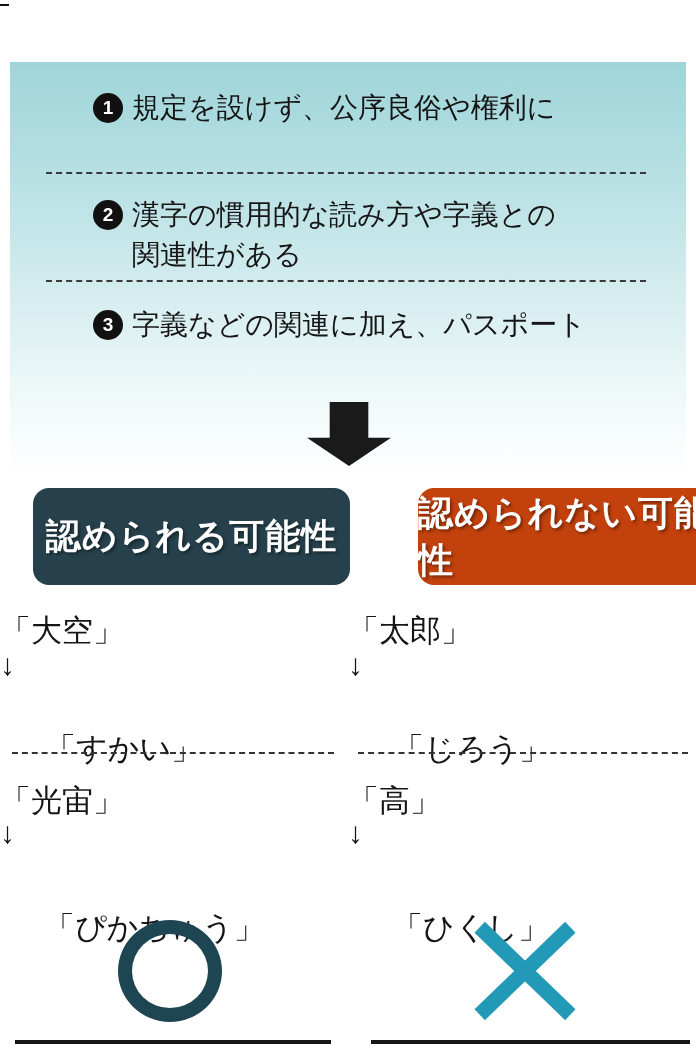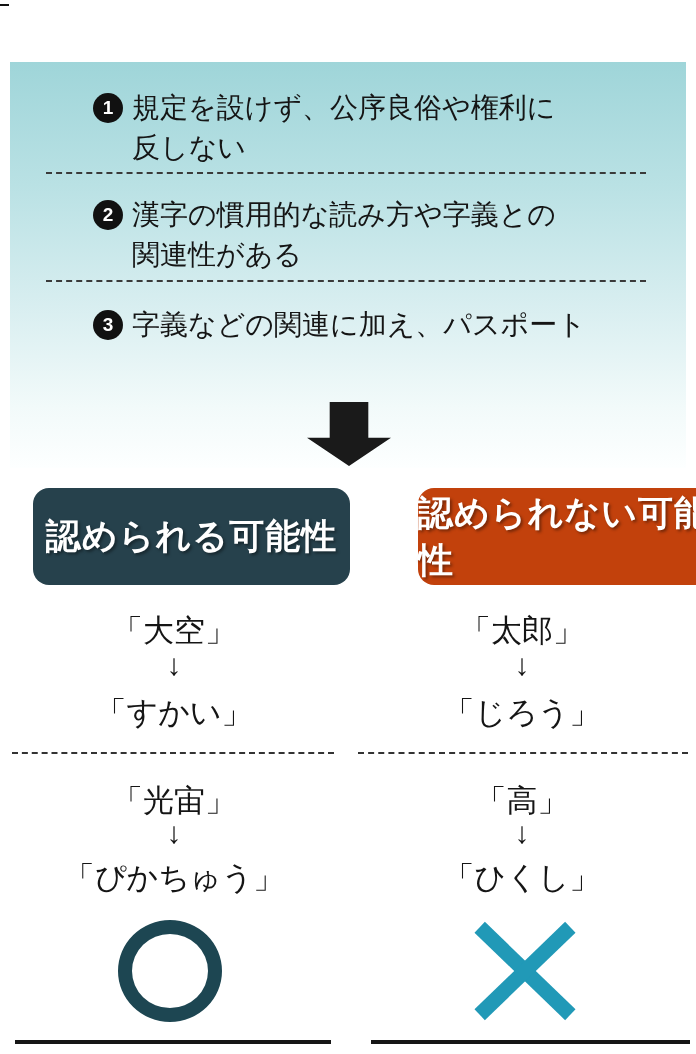--- a/index.html
+++ b/index.html
@@ -34,29 +34,29 @@
     clip-path:polygon(27% 0,73% 0,73% 56%,100% 56%,50% 100%,0 56%,27% 56%);
   }
   .hdr{
     position:absolute;top:488px;width:317px;height:97px;border-radius:16px;
     color:#fff;font-size:35px;font-weight:bold;letter-spacing:1px;
     display:flex;align-items:center;justify-content:center;
     text-shadow:2px 2px 3px rgba(0,0,0,0.40);
   }
   .hdr-left{left:13px;background:#26414c;margin-left:20px;}
   .hdr-right{left:370px;background:#c2410c;margin-left:48px;}
-  .ex{position:absolute;width:348px;text-align:center;font-size:31px;font-weight:500;color:#151515;}
+  .ex{position:absolute;width:348px;font-size:31px;font-weight:500;color:#151515;}
   .col-left .ex{left:0;}
   .col-right .ex{left:348px;}
   .ex-from-1{top:610px;}
   .ex-arrow-1{top:648px;font-size:30px;}
-  .ex-to-1{top:692px;}
+  .ex-to-1{top:728px;padding-left:45px;}
   .ex-from-2{top:780px;}
   .ex-arrow-2{top:816px;font-size:30px;}
-  .ex-to-2{top:857px;}
+  .ex-to-2{top:907px;margin-left:44px;}
   .col-sep{position:absolute;top:752px;border-top:2px dashed #333;}
   .col-sep-left{left:12px;width:322px;}
   .col-sep-right{left:358px;width:330px;}
   .maru{
     position:absolute;left:118px;top:920px;width:104px;height:102px;
     box-sizing:border-box;border:14px solid #1d4652;border-radius:50%;
   }
   .batsu{position:absolute;left:480px;top:927px;width:90px;height:88px;}
   .batsu .bar{
     position:absolute;left:50%;top:50%;width:126px;height:15px;background:#2199b7;
@@ -74,21 +74,20 @@
 
   <div class="crop-tick"></div>
 
 
   <div class="panel">
 
     <div class="item item-1">
       <span class="num">1</span>
       <span class="itext">
         <span>規定を設けず、公序良俗や権利に</span>
-        <span>反しない</span>
       </span>
     </div>
 
     <div class="psep psep-1"></div>
 
     <div class="item item-2">
       <span class="num">2</span>
       <span class="itext">
         <span>漢字の慣用的な読み方や字義との</span>
         <span>関連性がある</span>

